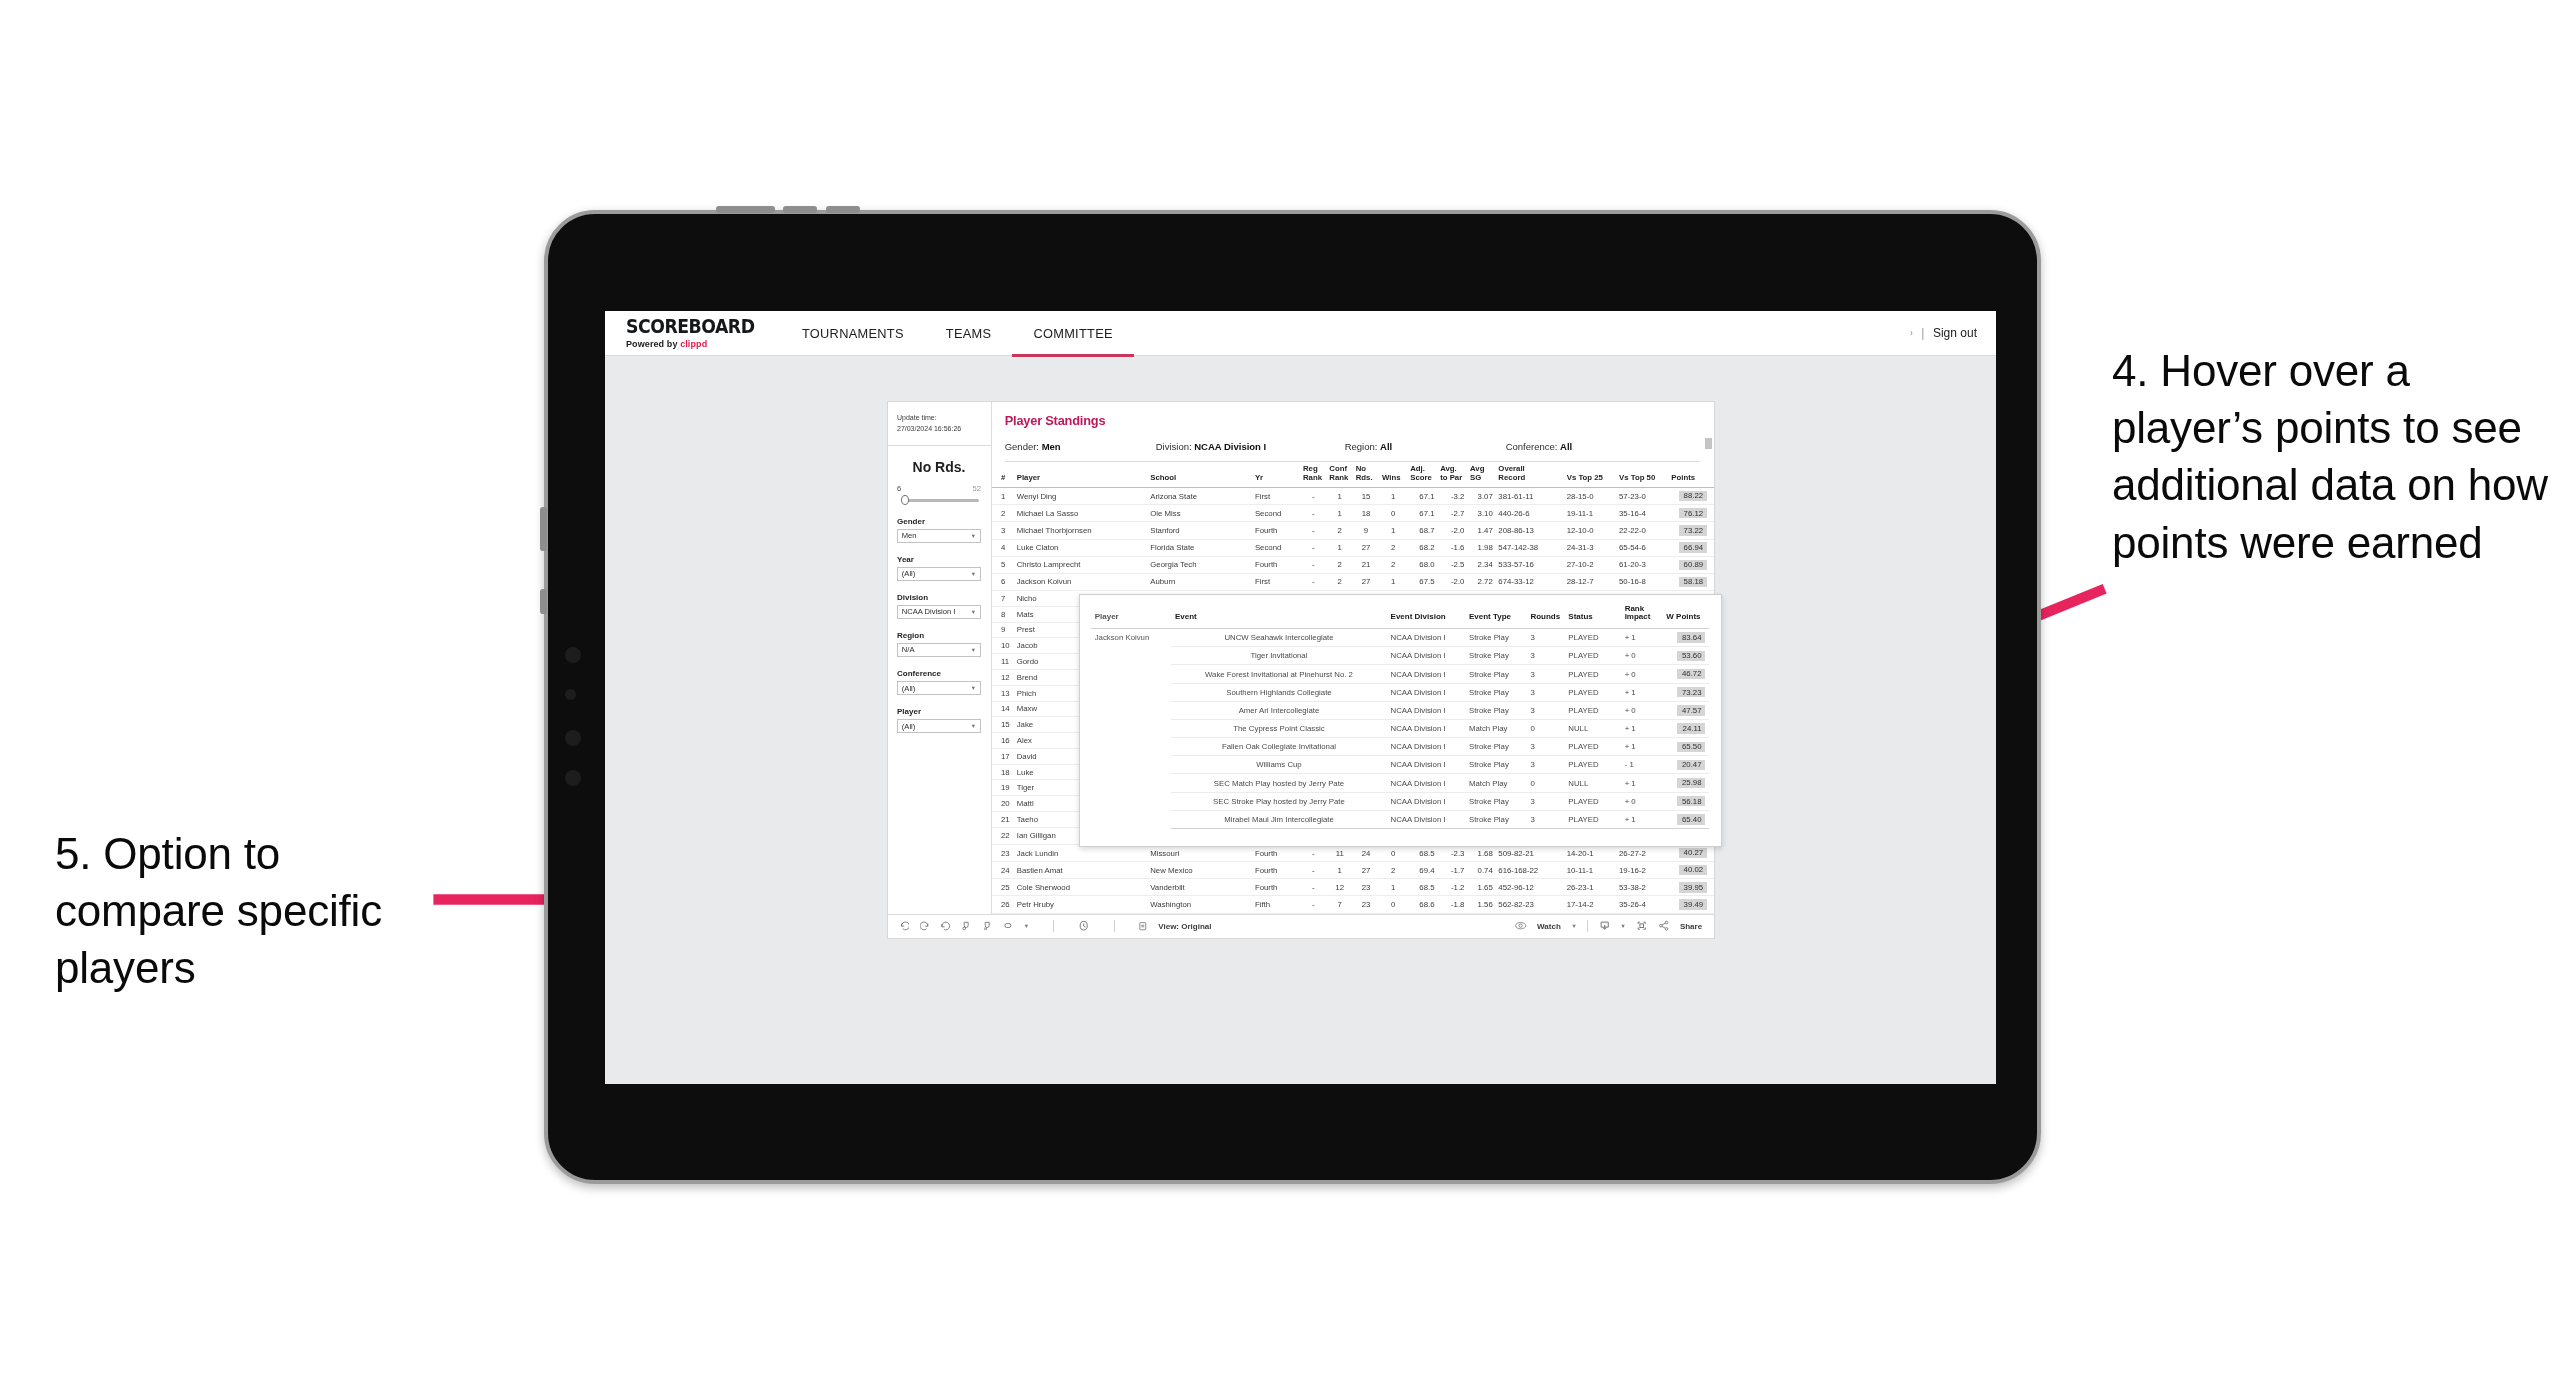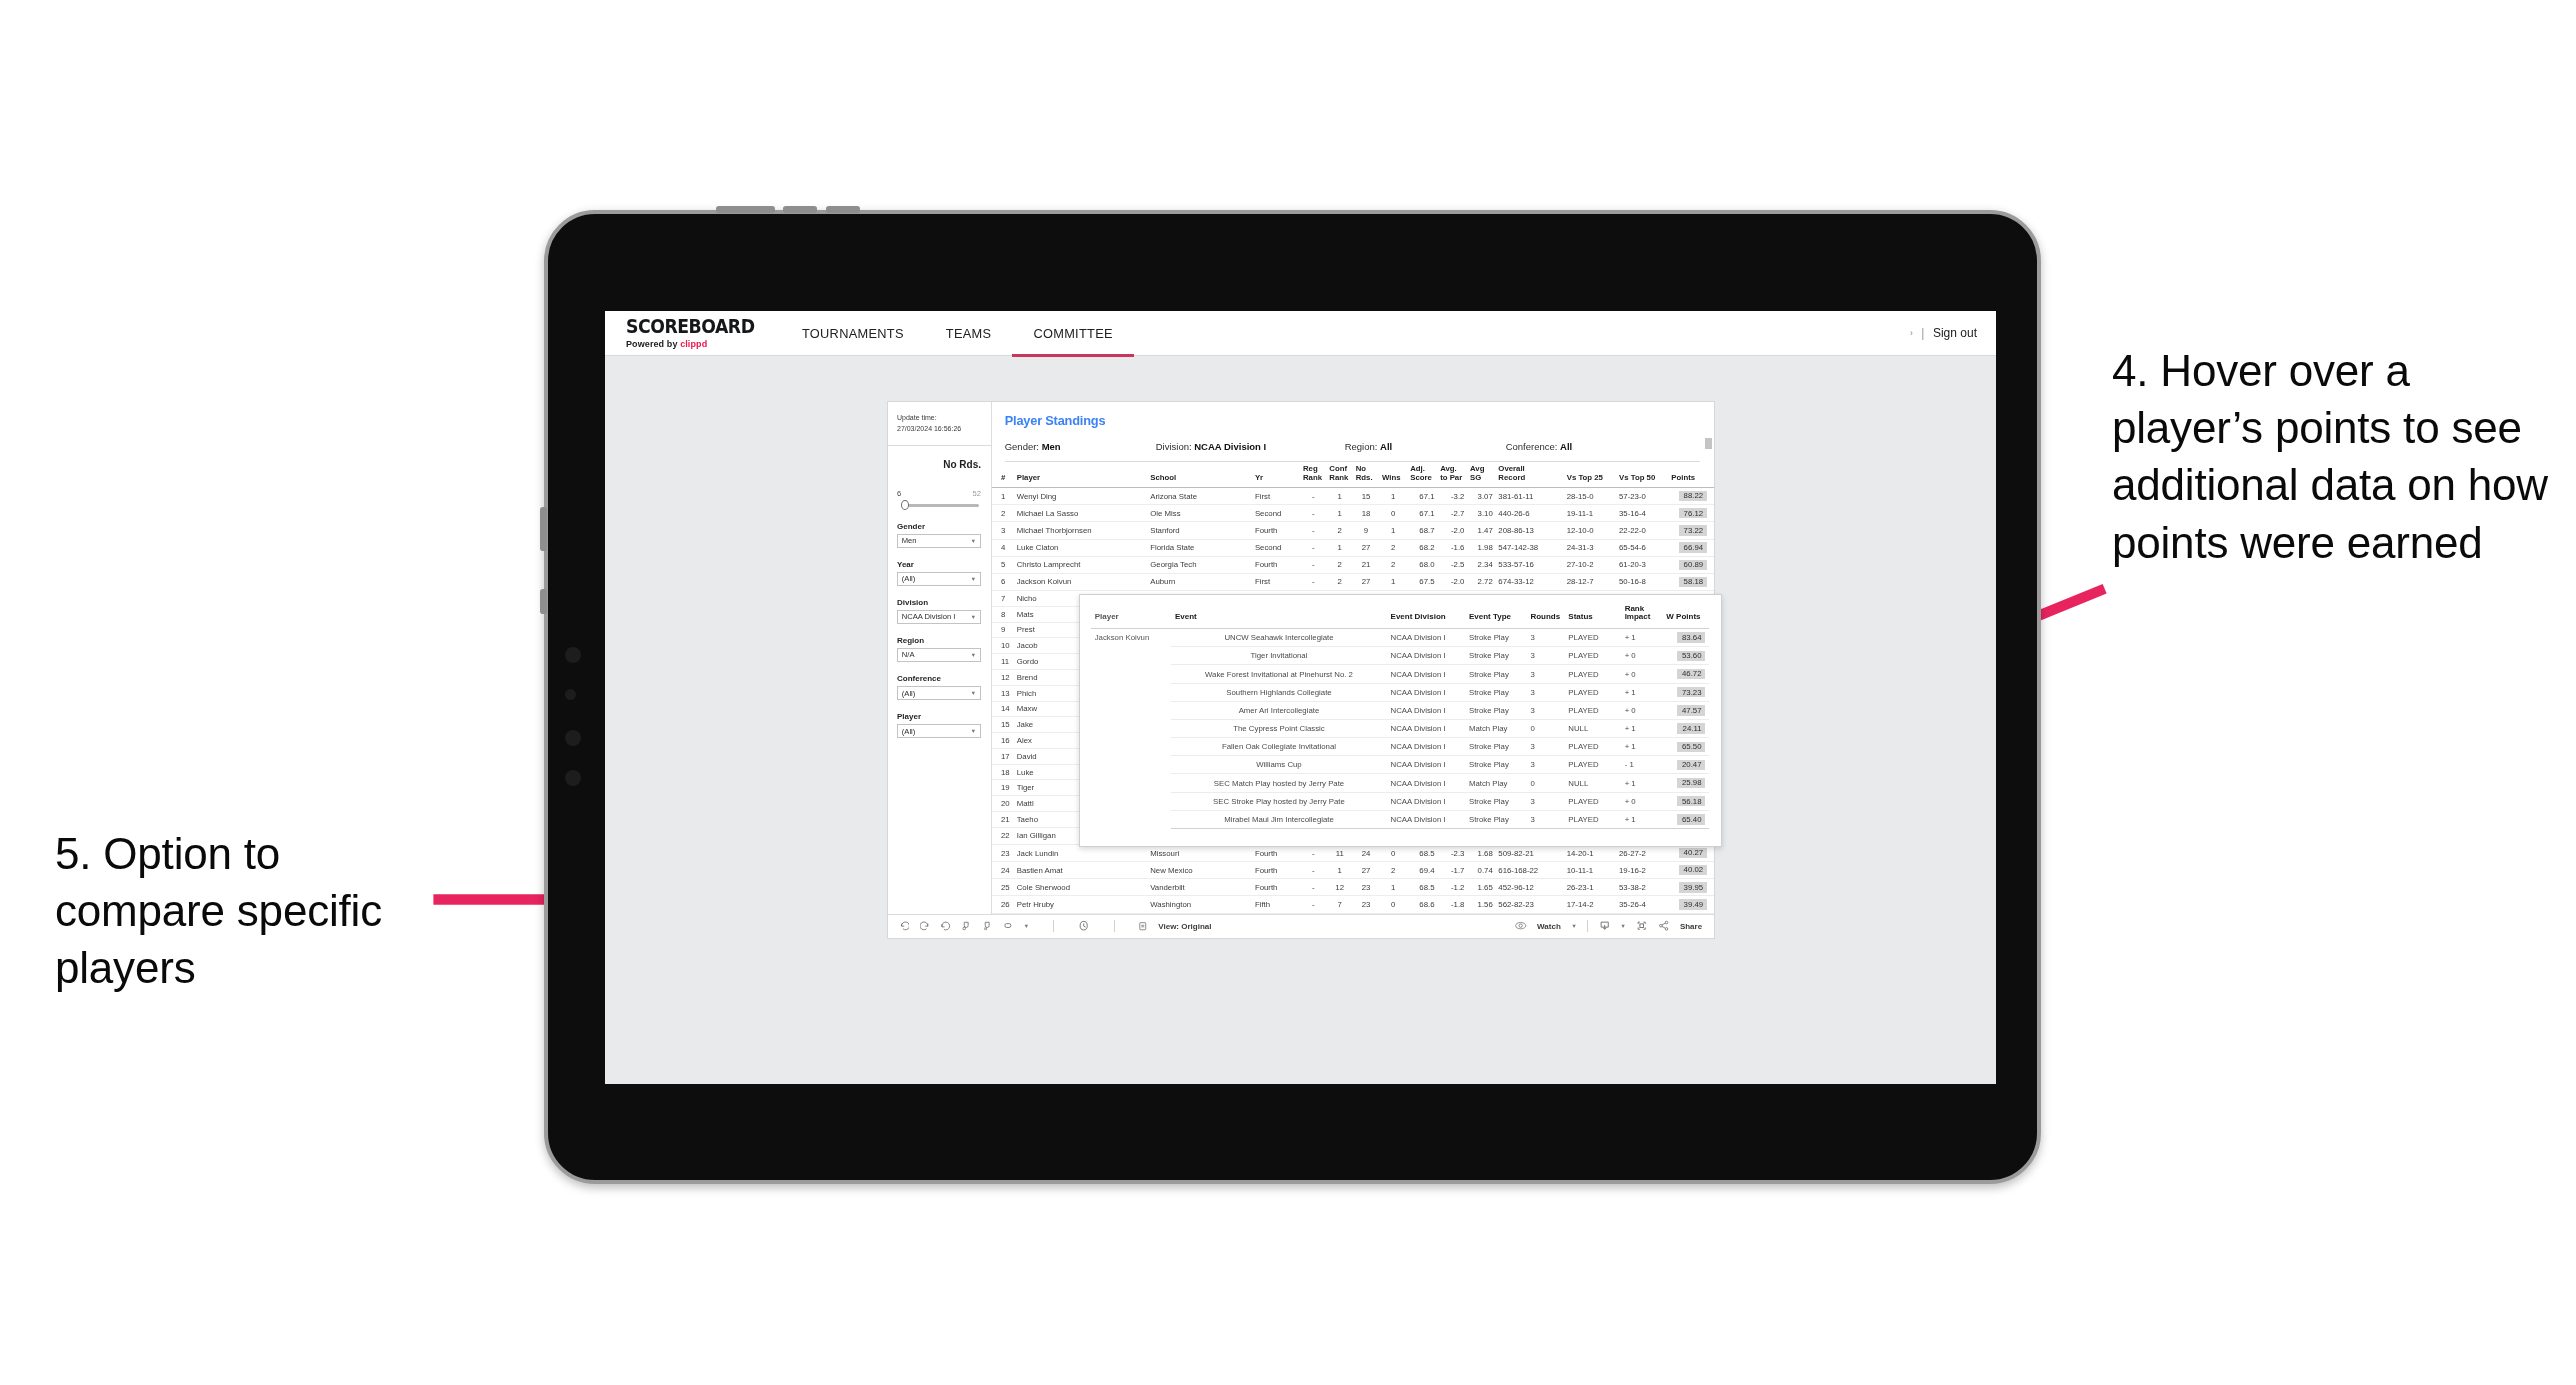--- a/index.html
+++ b/index.html
@@ -132,34 +132,34 @@
   #upd-sep { height:0.9px; background:#dcdcdc; margin:11.4px -9.5px 13.2px -9.5px; }
   .fgroup { margin-bottom:12.3px; }
   .fgroup .flabel { font-size:8px; font-weight:700; color:#1f1f1f; margin-bottom:2.8px; }
   .fselect {
     height:14px; border:0.9px solid #c3c3c3; background:#fff;
     display:flex; align-items:center; justify-content:space-between;
     padding:0 3.8px; font-size:7.6px; color:#2b2b2b;
     cursor:pointer;
   }
   .fselect .caret { font-size:5.7px; color:#777; }
-  #slider-title { font-size:10px; font-weight:700; color:#1f1f1f; text-align:right; margin-bottom:19px; }
+  #slider-title { font-size:14px; font-weight:700; color:#1f1f1f; text-align:center; margin-bottom:9px; }
   #slider-vals { display:flex; justify-content:space-between; font-size:7.6px; color:#444; margin-bottom:1.9px; }
   #slider-vals .maxv { color:#9b9b9b; }
   #slider-track { position:relative; height:9.5px; }
   #slider-track .rail { position:absolute; left:5.7px; right:1.9px; top:3.8px; height:2.8px; background:#b8b8b8; border-radius:1.9px; }
   #slider-track .knob {
     position:absolute; left:1.9px; top:0px; width:8.5px; height:10.4px;
     border:1.5px solid #6e6e6e; border-radius:50%; background:#fff;
   }
 
   
   #main { flex:1; min-width:0; position:relative; }
   #viz-head { padding:11.4px 13.2px 0 13.2px; }
-  #viz-title { font-size:12.8px; font-weight:700; color:#3b82f6; letter-spacing:-0.2px; }
+  #viz-title { font-size:12.8px; font-weight:700; color:#be185d; letter-spacing:-0.2px; }
   #viz-meta { display:flex; margin-top:12.3px; font-size:9.5px; color:#2e2e2e; }
   #viz-meta .mi { margin-right:0; }
   #viz-meta .mi b { color:#111; font-weight:700; }
   #viz-meta .mi:nth-child(1){ width:151px; }
   #viz-meta .mi:nth-child(2){ width:189px; }
   #viz-meta .mi:nth-child(3){ width:161px; }
   #meta-rule { height:0.9px; background:#dcdcdc; margin:9.5px 0 0 0; }
 
   
   table.std { width:100%; border-collapse:collapse; font-size:7.8px; color:#333; }

